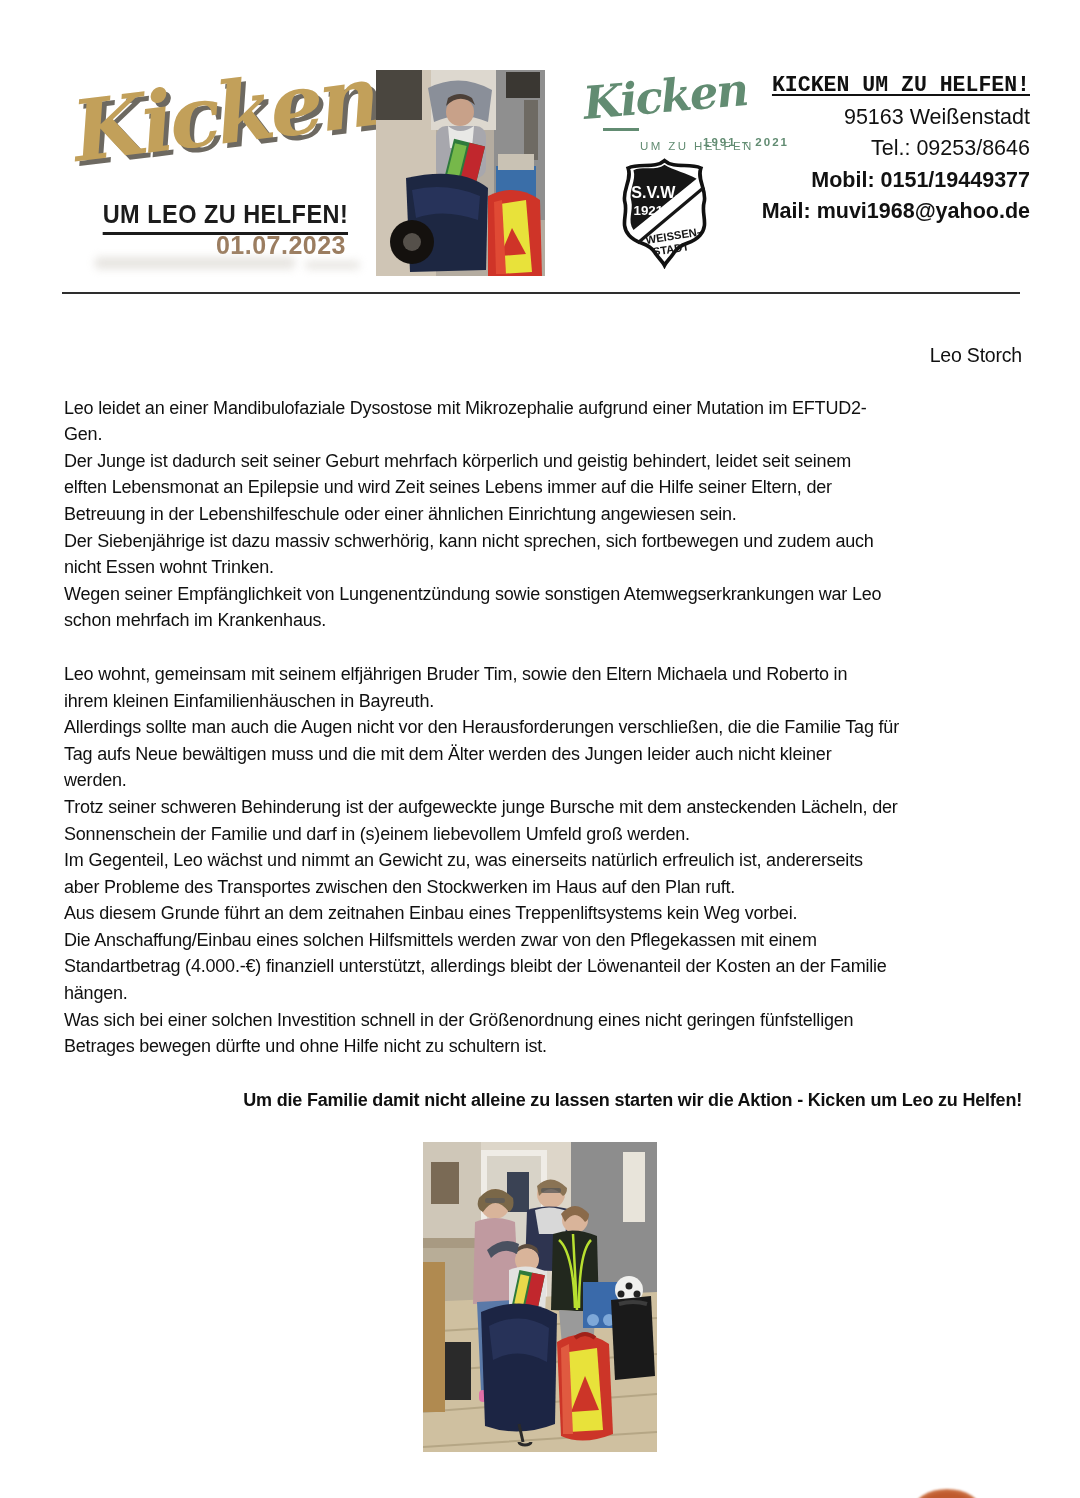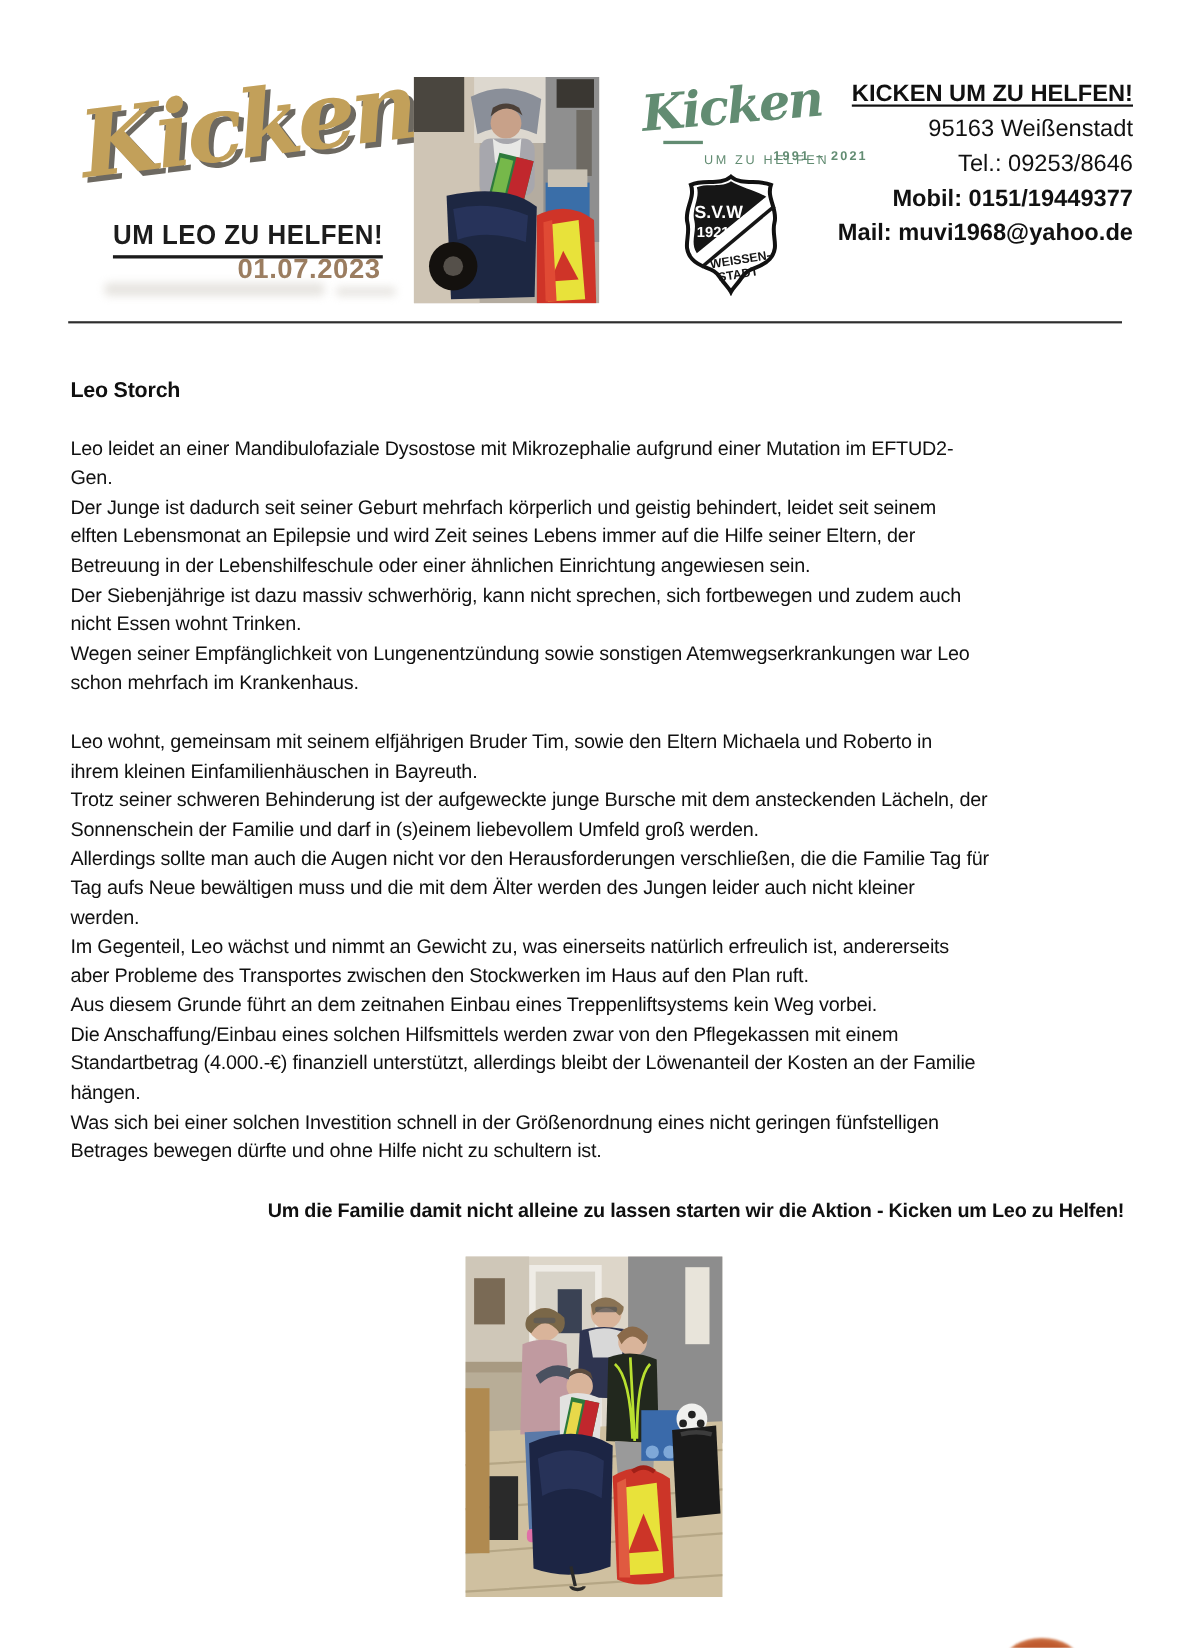--- a/index.html
+++ b/index.html
@@ -44,28 +44,28 @@
   .logo-green .sub{position:absolute;left:57px;top:38px;font-size:11.5px;font-weight:400;
     letter-spacing:2.4px;color:var(--green);white-space:nowrap;margin-top:20px;}
   .logo-green .years{position:absolute;left:96px;top:54px;font-size:11.5px;font-weight:600;
     letter-spacing:2px;color:var(--green);white-space:nowrap;margin-left:24px;}
 
   .badge{position:absolute;left:611px;top:157px;width:107px;height:112px;}
 
   .contact{position:absolute;left:620px;top:70px;width:410px;text-align:right;
     font-size:21.5px;line-height:31.5px;color:#111;}
   .contact .b{font-weight:bold;}
-  .contact .u{text-decoration:underline;text-decoration-thickness:2px;text-underline-offset:3px;}
+  .contact .u{text-decoration:underline;text-decoration-thickness:2px;text-underline-offset:3px;font-family:Liberation Mono, monospace;}
 
   .rule{position:absolute;left:62px;top:292px;width:958px;border-top:2.5px solid #2e2e2e;}
 
   
   .doc{position:absolute;left:64px;top:342px;width:958px;
     font-size:18px;line-height:26.6px;letter-spacing:-.2px;color:#101010;}
-  .doc h1{font-size:19.5px;font-weight:bold;text-align:left;letter-spacing:-.2px;
+  .doc h1{font-size:19.5px;font-weight:normal;text-align:right;letter-spacing:-.2px;
     margin-bottom:26px;}
   .doc p{white-space:pre-line;}
   .doc .gap{height:27px;}
   .doc .action{font-weight:bold;text-align:right;}
 
   .orange-dot{position:absolute;left:913px;top:1489px;width:68px;height:42px;border-radius:50%;
     background:radial-gradient(ellipse at center,var(--orange) 55%,#d88a5e 80%,#f4ddd0 100%);
     filter:blur(1px);}
 </style>
 </head>
@@ -149,25 +149,25 @@
   <p>Der Junge ist dadurch seit seiner Geburt mehrfach körperlich und geistig behindert, leidet seit seinem
 elften Lebensmonat an Epilepsie und wird Zeit seines Lebens immer auf die Hilfe seiner Eltern, der
 Betreuung in der Lebenshilfeschule oder einer ähnlichen Einrichtung angewiesen sein.</p>
   <p>Der Siebenjährige ist dazu massiv schwerhörig, kann nicht sprechen, sich fortbewegen und zudem auch
 nicht Essen wohnt Trinken.</p>
   <p>Wegen seiner Empfänglichkeit von Lungenentzündung sowie sonstigen Atemwegserkrankungen war Leo
 schon mehrfach im Krankenhaus.</p>
   <div class="gap"></div>
   <p>Leo wohnt, gemeinsam mit seinem elfjährigen Bruder Tim, sowie den Eltern Michaela und Roberto in
 ihrem kleinen Einfamilienhäuschen in Bayreuth.</p>
-  <p>Trotz seiner schweren Behinderung ist der aufgeweckte junge Bursche mit dem ansteckenden Lächeln, der
-Sonnenschein der Familie und darf in (s)einem liebevollem Umfeld groß werden.</p>
   <p>Allerdings sollte man auch die Augen nicht vor den Herausforderungen verschließen, die die Familie Tag für
 Tag aufs Neue bewältigen muss und die mit dem Älter werden des Jungen leider auch nicht kleiner
 werden.</p>
+  <p>Trotz seiner schweren Behinderung ist der aufgeweckte junge Bursche mit dem ansteckenden Lächeln, der
+Sonnenschein der Familie und darf in (s)einem liebevollem Umfeld groß werden.</p>
   <p>Im Gegenteil, Leo wächst und nimmt an Gewicht zu, was einerseits natürlich erfreulich ist, andererseits
 aber Probleme des Transportes zwischen den Stockwerken im Haus auf den Plan ruft.</p>
   <p>Aus diesem Grunde führt an dem zeitnahen Einbau eines Treppenliftsystems kein Weg vorbei.</p>
   <p>Die Anschaffung/Einbau eines solchen Hilfsmittels werden zwar von den Pflegekassen mit einem
 Standartbetrag (4.000.-€) finanziell unterstützt, allerdings bleibt der Löwenanteil der Kosten an der Familie
 hängen.</p>
   <p>Was sich bei einer solchen Investition schnell in der Größenordnung eines nicht geringen fünfstelligen
 Betrages bewegen dürfte und ohne Hilfe nicht zu schultern ist.</p>
   <div class="gap"></div>
   <p class="action">Um die Familie damit nicht alleine zu lassen starten wir die Aktion - Kicken um Leo zu Helfen!</p>

